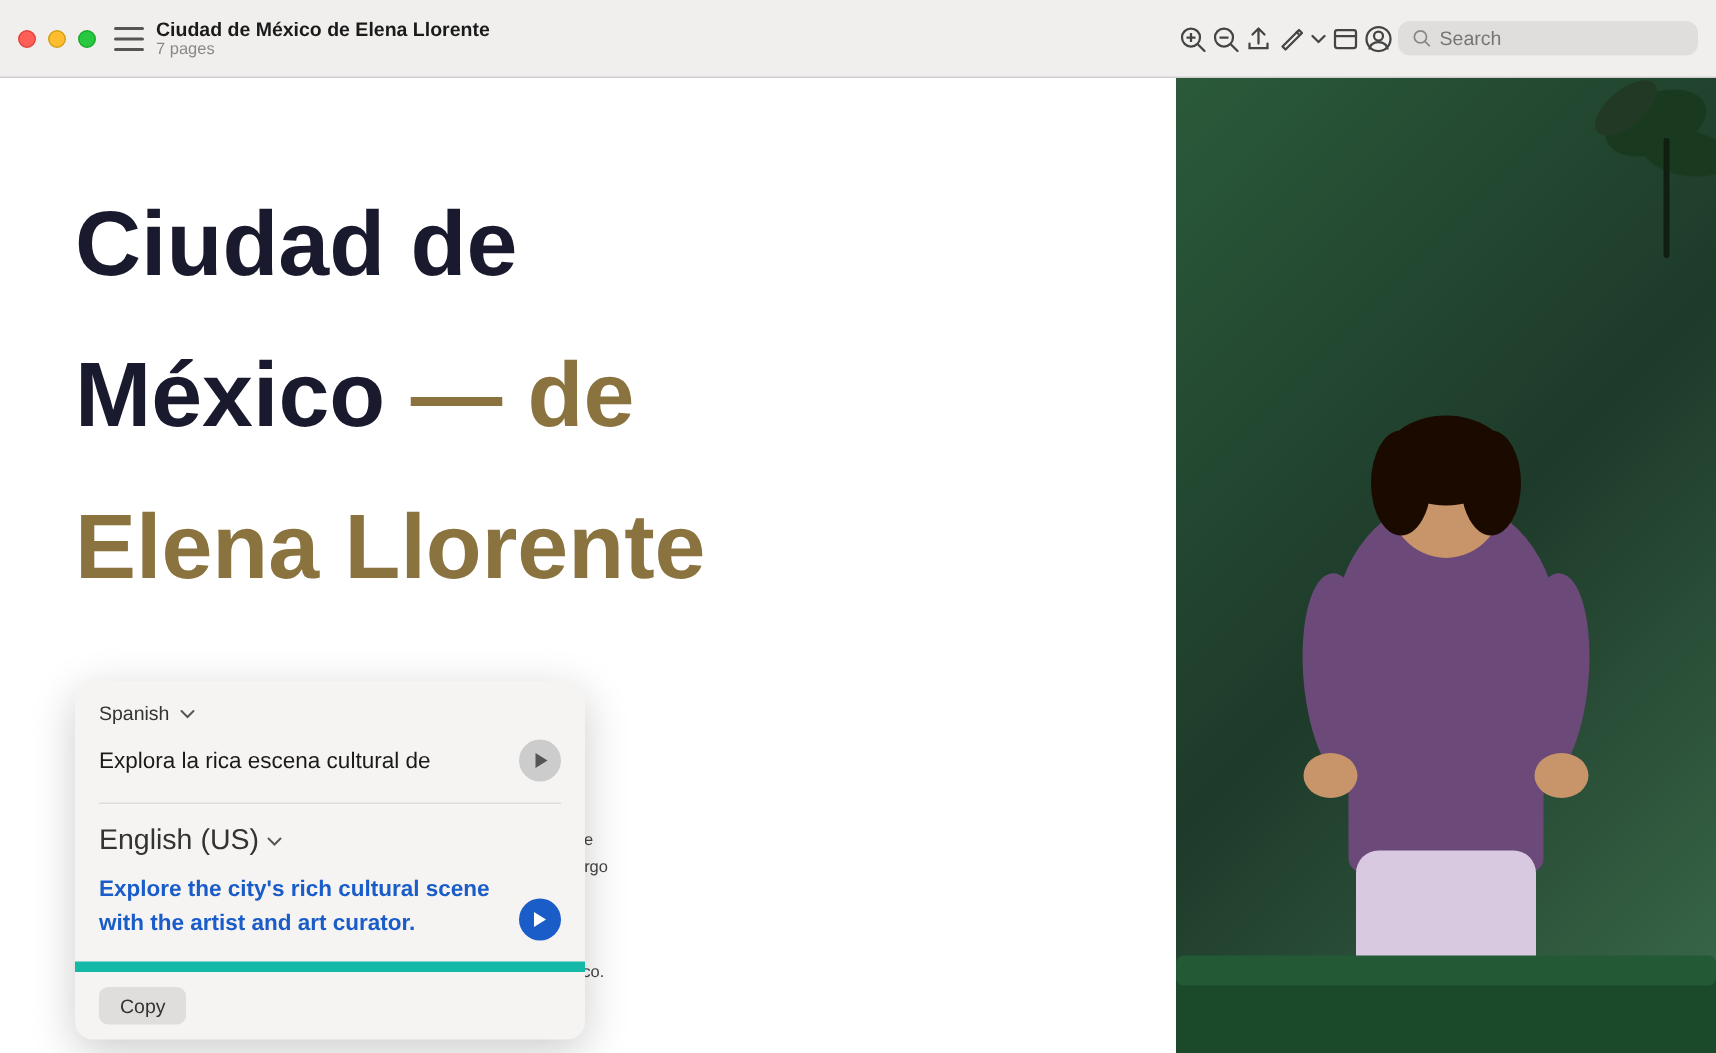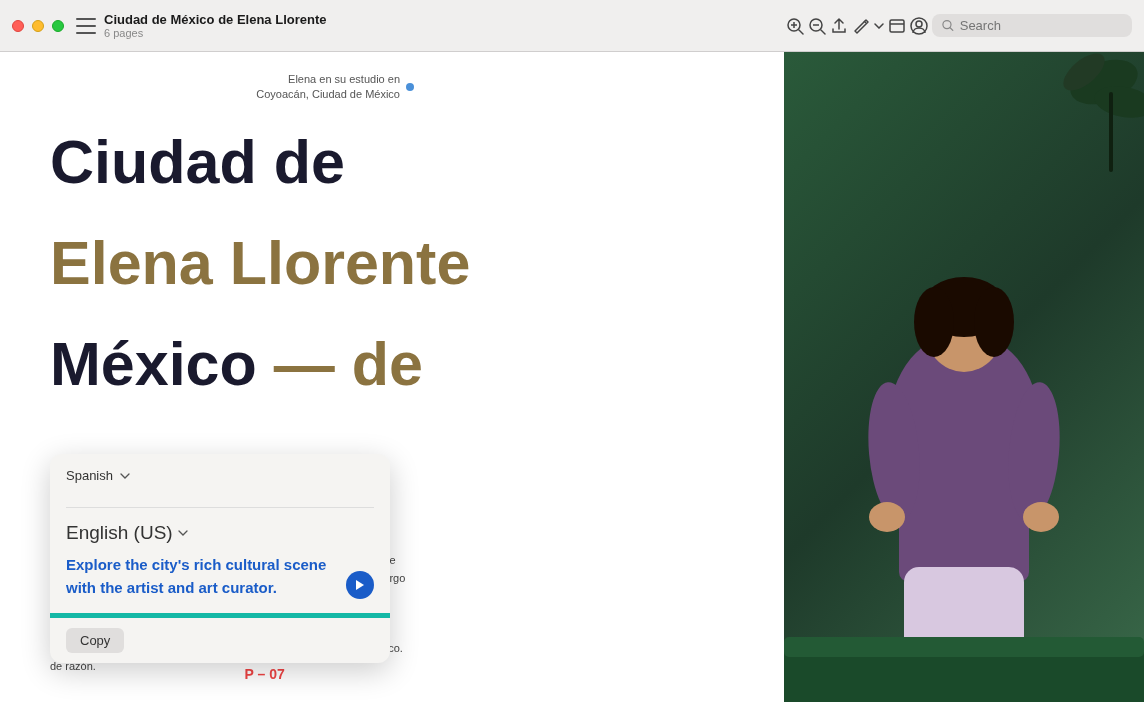--- a/index.html
+++ b/index.html
@@ -234,21 +234,21 @@
       display: flex;
       align-items: center;
       justify-content: center;
       cursor: pointer;
       flex-shrink: 0;
       margin-left: 8px;
     }
 
     .popup-footer {
       padding: 10px 16px;
-      border-top: 5px solid #14b8a6;
+      border-top: 7px solid #14b8a6;
     }
     .copy-btn {
       background: #e0dedd;
       border: none;
       border-radius: 6px;
       padding: 5px 14px;
       font-size: 13px;
       color: #333;
       cursor: pointer;
       font-weight: 500;
@@ -315,21 +315,21 @@
   </div>
 
   <div class="sidebar-toggle">
     <span></span>
       <span></span>
       <span></span>
   </div>
 
   <div class="title-group">
     <span class="title-text">Ciudad de México de Elena Llorente</span>
-    <span class="title-subtitle">6 pages</span>
+    <span class="title-subtitle">7 pages</span>
   </div>
 
   <div class="toolbar-right">
     <div class="toolbar-icon">
       <svg width="18" height="18" viewBox="0 0 18 18" fill="none">
         <circle cx="8" cy="8" r="6" stroke="#444" stroke-width="1.5"></circle>
         <line x1="13" y1="13" x2="17" y2="17" stroke="#444" stroke-width="1.5" stroke-linecap="round"></line>
         <line x1="5" y1="8" x2="11" y2="8" stroke="#444" stroke-width="1.5"></line>
         <line x1="8" y1="5" x2="8" y2="11" stroke="#444" stroke-width="1.5"></line>
       </svg>
@@ -378,35 +378,30 @@
       </svg>
       <input type="text" placeholder="Search" style="">
     </div>
   </div>
 </div>
 
 <div class="main">
 
   <div class="page">
 
-    <div class="caption-area">
-      <span style="font-size:11px;color:#555;line-height:1.4;text-align:right;white-space:pre-line;">Elena en su estudio en
-Coyoacán, Ciudad de México</span>
-      <div class="caption-dot"></div>
-    </div>
 
     <div style="margin-top: 30px;">
       <div class="headline headline-dark">
         <span>Ciudad de</span>
       </div>
+      <div class="headline">
+        <span class="headline-dark">México</span><span class="headline-gold"> — de</span>
+      </div>
       <div class="headline headline-gold">
         <span>Elena Llorente</span>
-      </div>
-      <div class="headline">
-        <span class="headline-dark">México</span><span class="headline-gold"> — de</span>
       </div>
     </div>
 
 
     <div style="position:absolute;bottom:20px;left:50px;right:375px;display:flex;gap:30px;">
       <div class="left-col-text">
         <span>Llorente ha mantenido el estudio de su casa en Coyoacán durante casi 15 años y, si bien el vecindario ha cambiado mucho, siempre lo ha considerado un punto de encuentro para creadores desde que tiene uso de razón.</span>
       </div>
       <div style="flex:1;">
         <div class="right-col-text">
@@ -417,20 +412,28 @@
     </div>
 
     <div class="translation-popup">
 
       <div class="popup-section">
         <div class="lang-selector">
           <span>Spanish</span>
           <svg width="12" height="12" viewBox="0 0 12 12" fill="none">
             <path d="M2 4l4 4 4-4" stroke="#555" stroke-width="1.3" stroke-linecap="round"></path>
           </svg>
+        </div>
+        <div class="source-text-row">
+          <span class="source-text">Explora la rica escena cultural de</span>
+          <div class="play-btn">
+            <svg width="10" height="12" viewBox="0 0 10 12" fill="none">
+              <path d="M1 1l8 5-8 5V1z" fill="#555"></path>
+            </svg>
+          </div>
         </div>
       </div>
 
       <div class="divider"></div>
 
       <div class="target-section">
         <div class="target-lang-selector">
           <span>English (US)</span>
           <svg width="12" height="12" viewBox="0 0 12 12" fill="none">
             <path d="M2 4l4 4 4-4" stroke="#555" stroke-width="1.3" stroke-linecap="round"></path>

